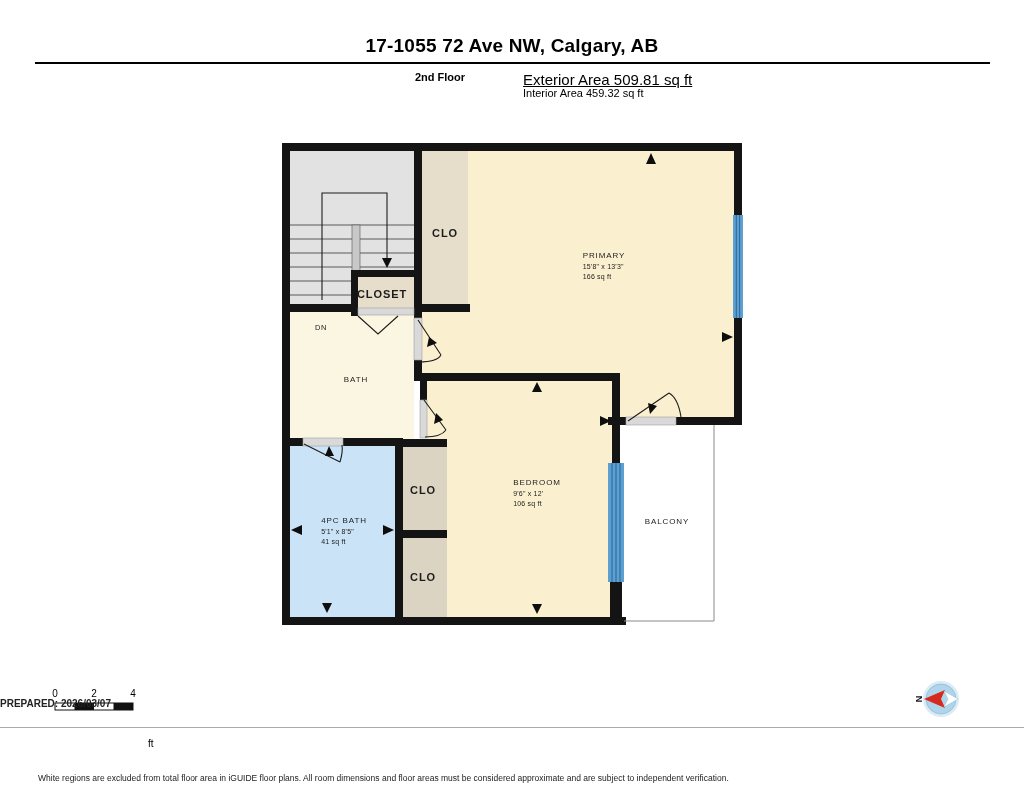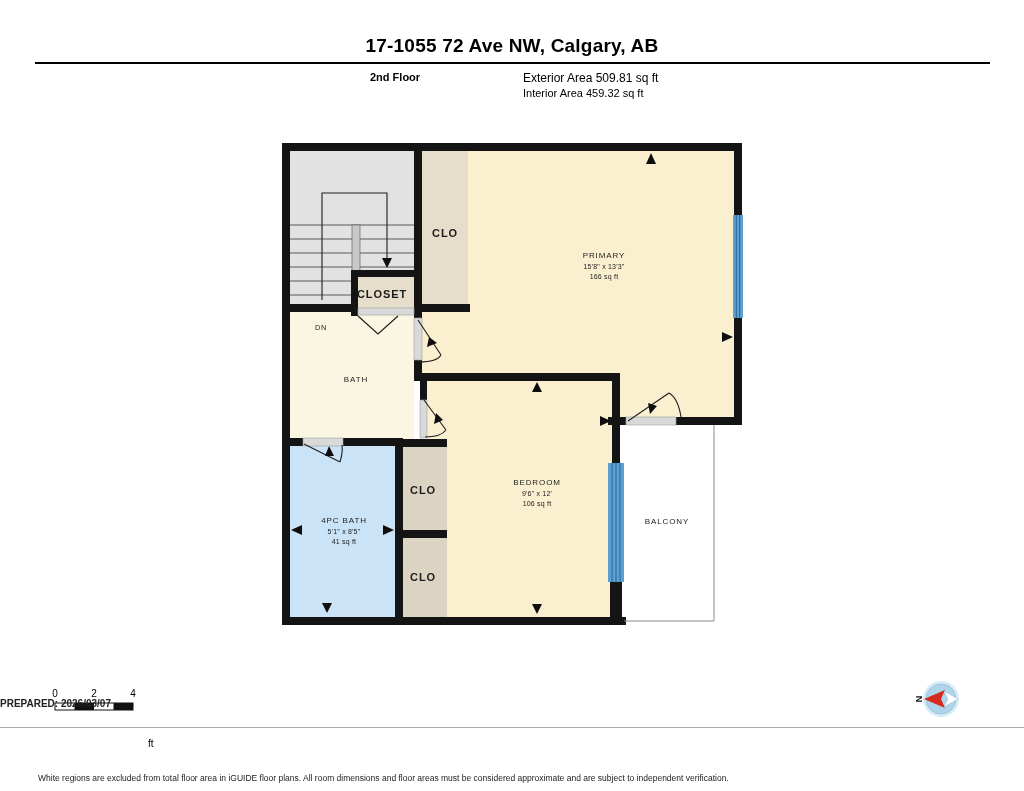--- a/index.html
+++ b/index.html
@@ -1,31 +1,31 @@
 <!DOCTYPE html>
 <html style="--wall: #141414; --room-cream: #FAEFCF; --room-cream-light: #FAF6E2; --closet-tan: #E6DDCA; --closet-tan-dark: #DCD4C2; --stairs-gray: #E2E2E2; --bath-blue: #CBE3F6; --window-blue: #5C9FD0; --window-line: #2A6697; --threshold-gray: #D9D9D9; --compass-blue: #AFD5EA; --compass-red: #D42B1E;"><head>
 <meta charset="utf-8">
 <style>
   html,body{margin:0;padding:0;background:#fff;}
   .page{position:relative;width:1024px;height:791px;background:#fff;overflow:hidden;
         font-family:"Liberation Sans",sans-serif;color:#000;}
   .title{position:absolute;top:35px;left:0;width:100%;text-align:center;
          font-size:19px;font-weight:bold;letter-spacing:.2px;}
   .title-rule{position:absolute;top:62px;left:35px;width:955px;height:2px;background:#000;}
-  .floor-label{position:absolute;top:71px;left:370px;width:140px;text-align:left;
+  .floor-label{position:absolute;top:71px;left:370px;width:140px;text-align:center;
                font-size:11px;font-weight:bold;}
-  .area-line1{position:absolute;top:71px;left:523px;font-size:12px;}
+  .area-line1{position:absolute;top:71px;left:523px;font-size:15px;text-decoration:underline;}
   .area-line2{position:absolute;top:87px;left:523px;font-size:11px;text-align:right;}
   .plan-svg{position:absolute;top:0;left:0;z-index:1;}
   .plan-svg text{font-family:"Liberation Sans",sans-serif;}
   .rlabel{position:absolute;transform:translate(-50%,-50%);white-space:nowrap;
           color:#1c1c1c;z-index:2;}
   .rname{font-size:8px;letter-spacing:.9px;}
   .rsmall{font-size:11px;letter-spacing:.9px;font-weight:bold;}
-  .rblock{text-align:center;line-height:10.5px;}
+  .rblock{text-align:left;line-height:10.5px;}
   .rblock .rdim{font-size:7px;letter-spacing:.2px;}
   .dn{font-size:7.5px;letter-spacing:.5px;}
   .snum{position:absolute;transform:translateX(-50%);top:688px;font-size:10px;z-index:2;}
   .sunit{position:absolute;left:148px;top:701px;font-size:10px;z-index:2;margin-top:37px;}
   .prepared{position:absolute;top:698px;left:0;width:100%;text-align:left;
             font-size:10px;font-weight:bold;color:#222;z-index:2;}
   .footer-rule{position:absolute;top:727px;left:0;width:1024px;height:1px;background:#aaa;}
   .disclaimer{position:absolute;top:733px;left:38px;font-size:8.5px;color:#222;z-index:2;margin-top:40px;}
 
   .wall{fill:var(--wall,#141414);}

